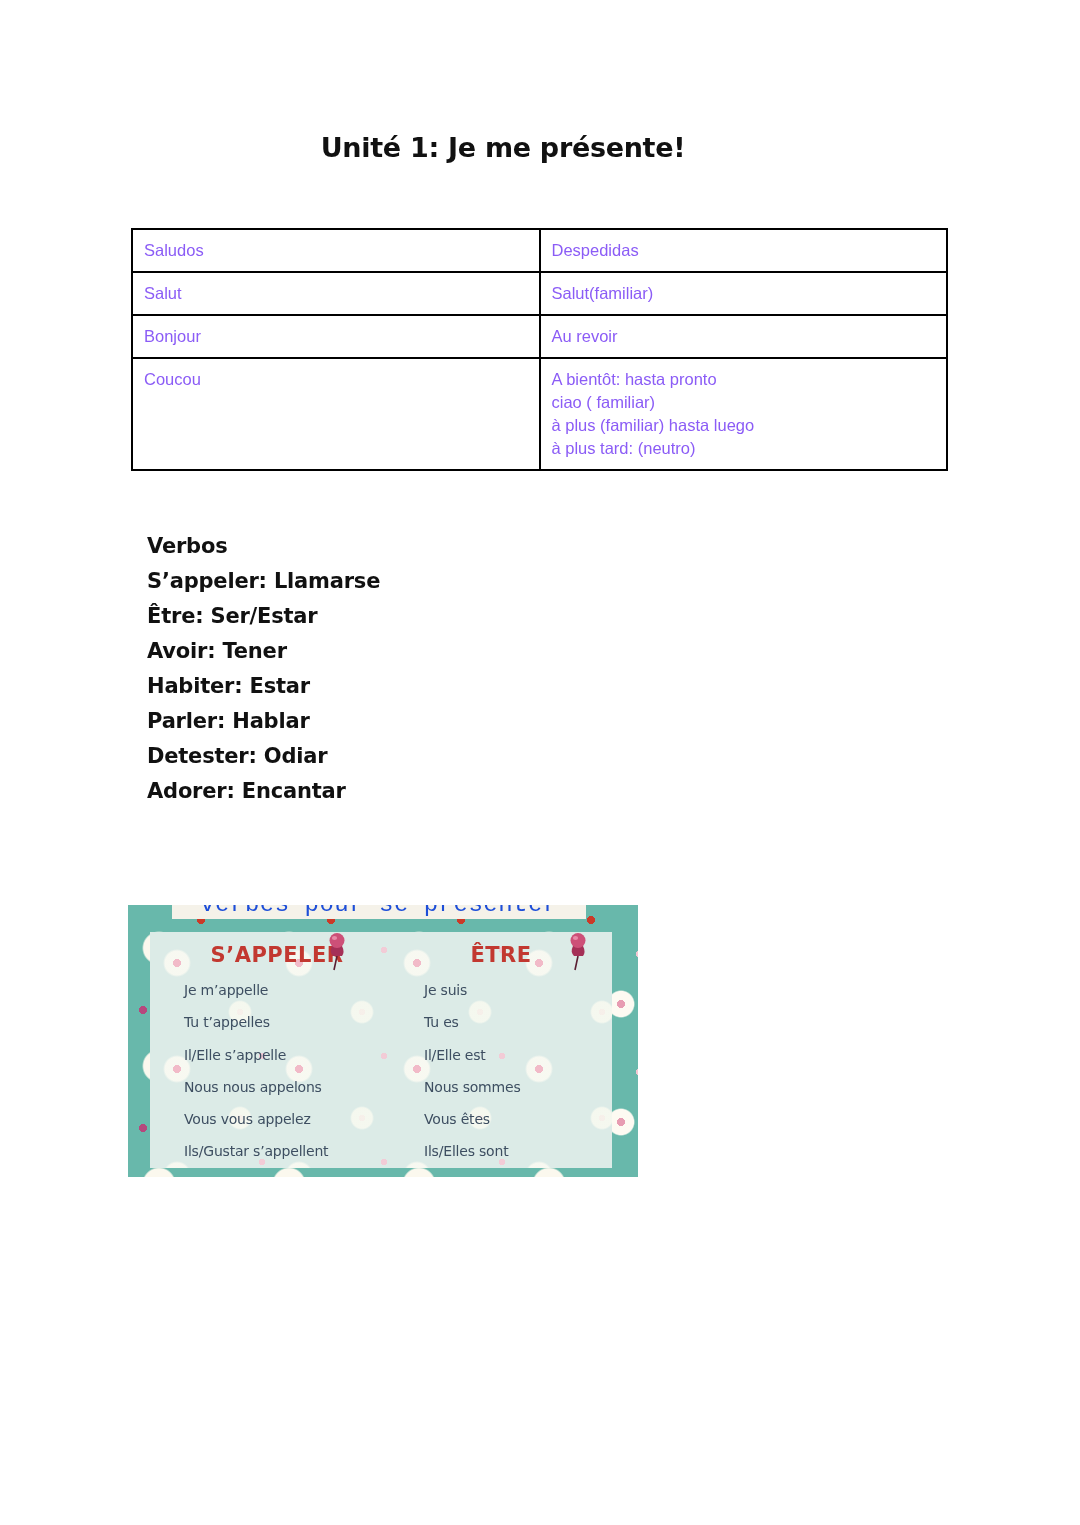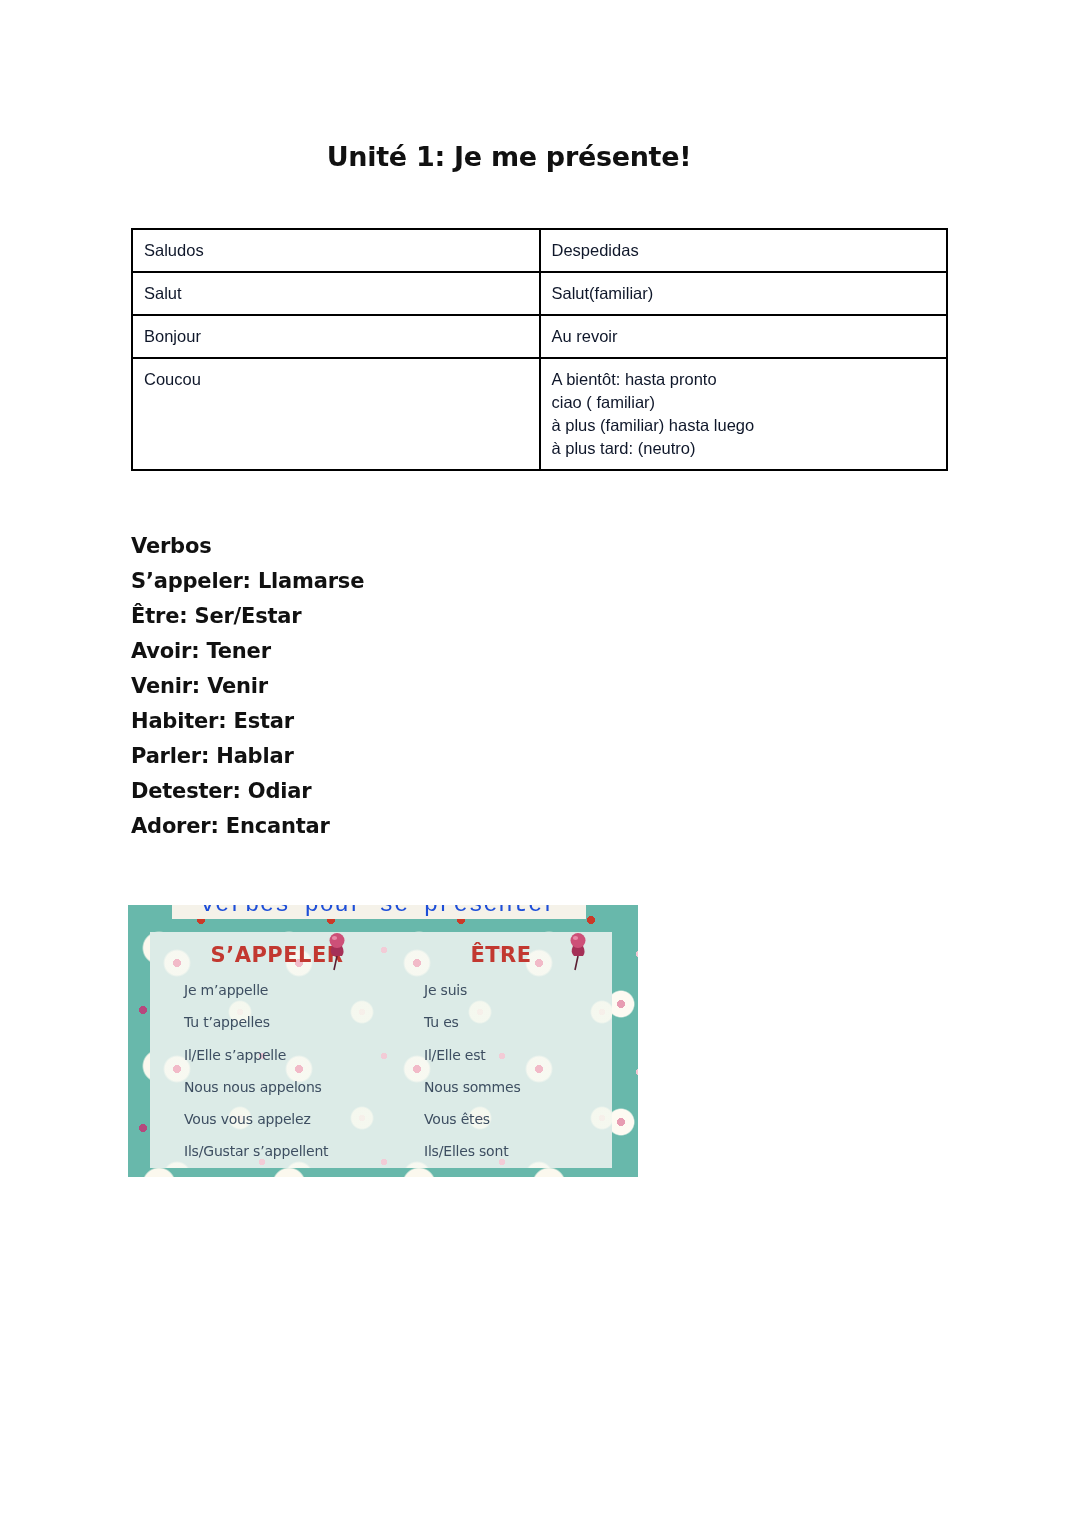--- a/index.html
+++ b/index.html
@@ -1,40 +1,40 @@
 <!DOCTYPE html>
 <html style="--teal: #68b8ab; --panel: #dcebe7; --title-red: #c23830; --text-navy: #3d4e61; --pin-pink: #cd5078;"><head>
 <meta charset="utf-8">
 <style>
   html,body{margin:0;padding:0;}
   body{
     width:1080px;height:1525px;position:relative;background:#ffffff;
     font-family:"Liberation Sans",sans-serif;color:#000;overflow:hidden;
   }
   
-  .title-wrap{position:absolute;top:140px;left:0;width:1006px;text-align:center;padding-left:6px;}
+  .title-wrap{position:absolute;top:131px;left:0;width:1006px;text-align:center;}
   .doc-title{
     margin:0;font-family:"DejaVu Sans",sans-serif;font-weight:700;
     font-size:27px;line-height:34px;letter-spacing:-0.3px;color:#111;
   }
   
   .gtable{
     position:absolute;left:131px;top:228px;width:817px;
     border-collapse:collapse;table-layout:fixed;
   }
   .gtable td{
     border:2px solid #000;vertical-align:top;padding:9px 11px;
-    font-family:"Liberation Sans",sans-serif;font-size:16.5px;line-height:23px;color:#0f172a;
+    font-family:"Liberation Sans",sans-serif;font-size:16.5px;line-height:23px;color:#8b5cf6;
   }
   .cell-line:empty{display:none;}
   
   .verbs{position:absolute;left:131px;top:529px;}
   .verb-line{
     font-family:"DejaVu Sans",sans-serif;font-weight:700;
-    font-size:21px;line-height:35px;letter-spacing:-0.2px;color:#111;white-space:nowrap;
+    font-size:21px;line-height:35px;letter-spacing:-0.2px;color:#111;white-space:nowrap;margin-left:16px;
   }
   
   .fig{
     position:absolute;left:128px;top:905px;width:510px;height:272px;overflow:hidden;
     background-color:var(--teal,#68b8ab);
     background-image:
       radial-gradient(circle 5px at 31px 43px, #efa9bd 99%, transparent),
       radial-gradient(circle 17px at 31px 43px, #fbf8ee 90%, transparent),
       radial-gradient(circle 4px at 103px 99px, #e79cb2 99%, transparent),
       radial-gradient(circle 14px at 103px 99px, #fdfaf2 90%, transparent),
@@ -127,21 +127,20 @@
       </td>
     </tr>
   </tbody>
 </table>
 
 <div class="verbs">
   <div class="verb-line">Verbos</div>
   <div class="verb-line">S’appeler: Llamarse</div>
   <div class="verb-line">Être: Ser/Estar</div>
   <div class="verb-line">Avoir: Tener</div>
-  <div class="verb-line">Venir: Venir</div>
   <div class="verb-line">Habiter: Estar</div>
   <div class="verb-line">Parler: Hablar</div>
   <div class="verb-line">Detester: Odiar</div>
   <div class="verb-line">Adorer: Encantar</div>
 </div>
 
 <div class="fig">
   <div class="fig-strip">
     <span class="fig-caption">verbes pour se présenter</span>
   </div>

